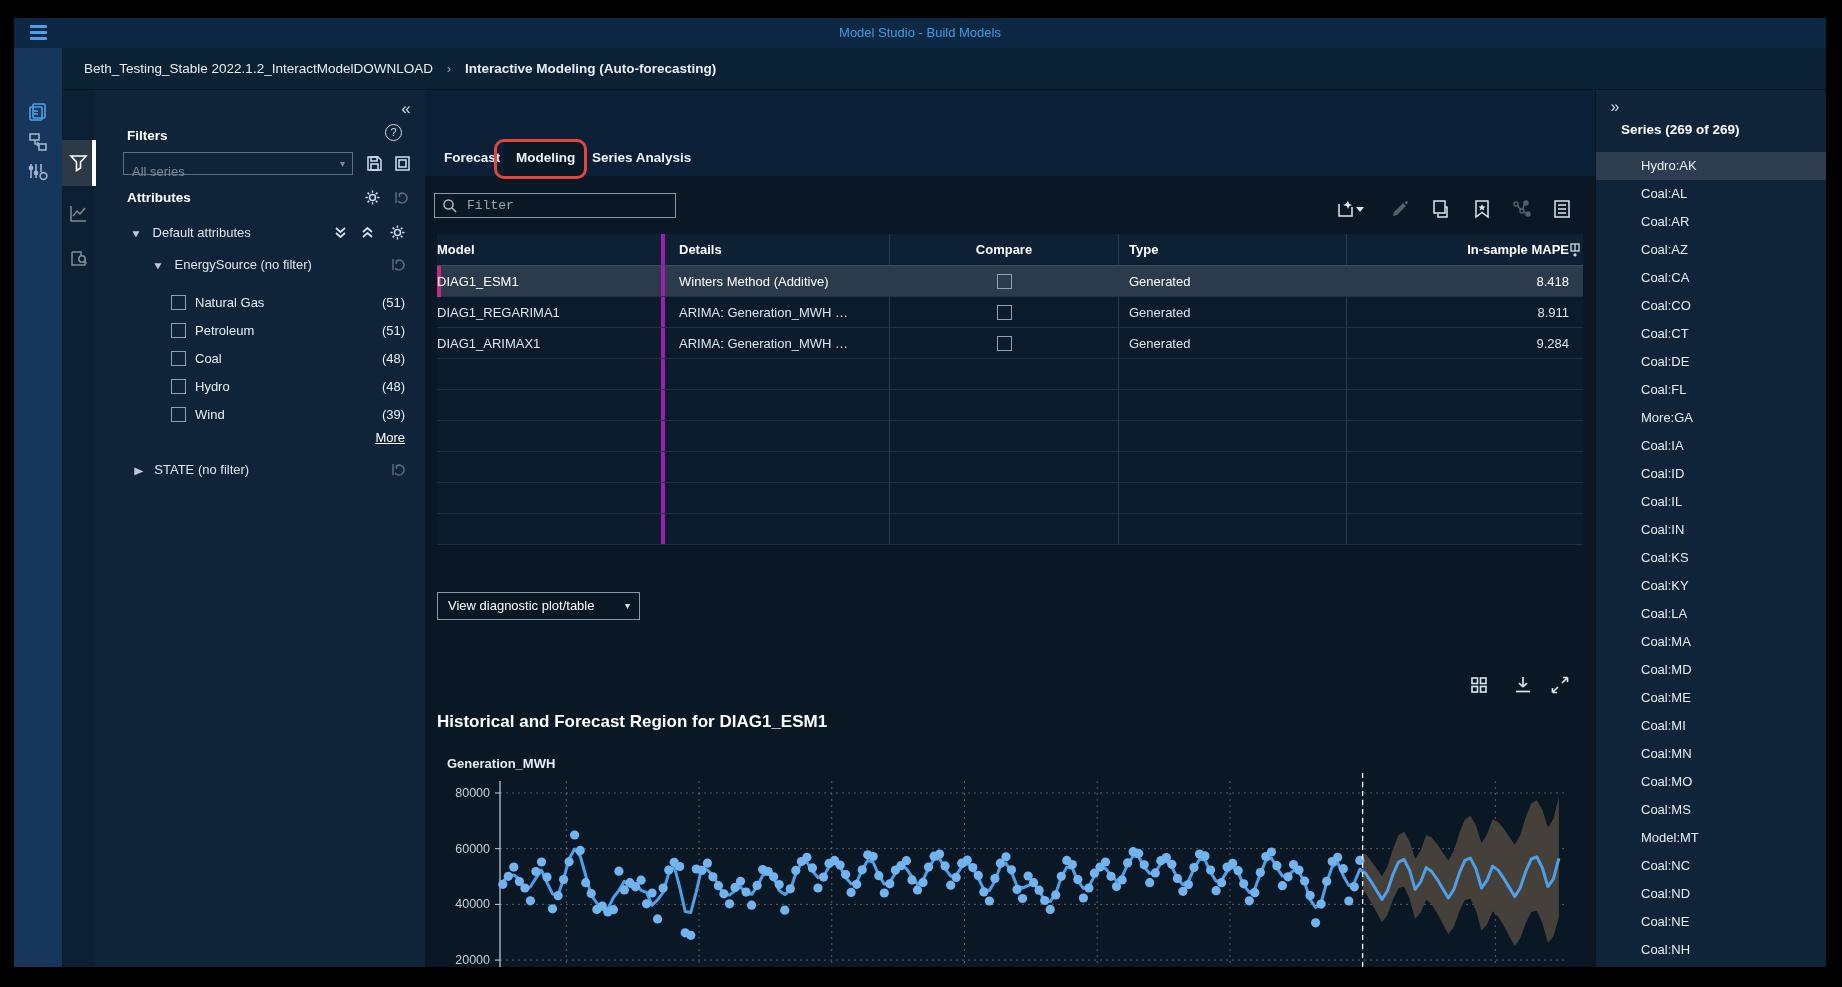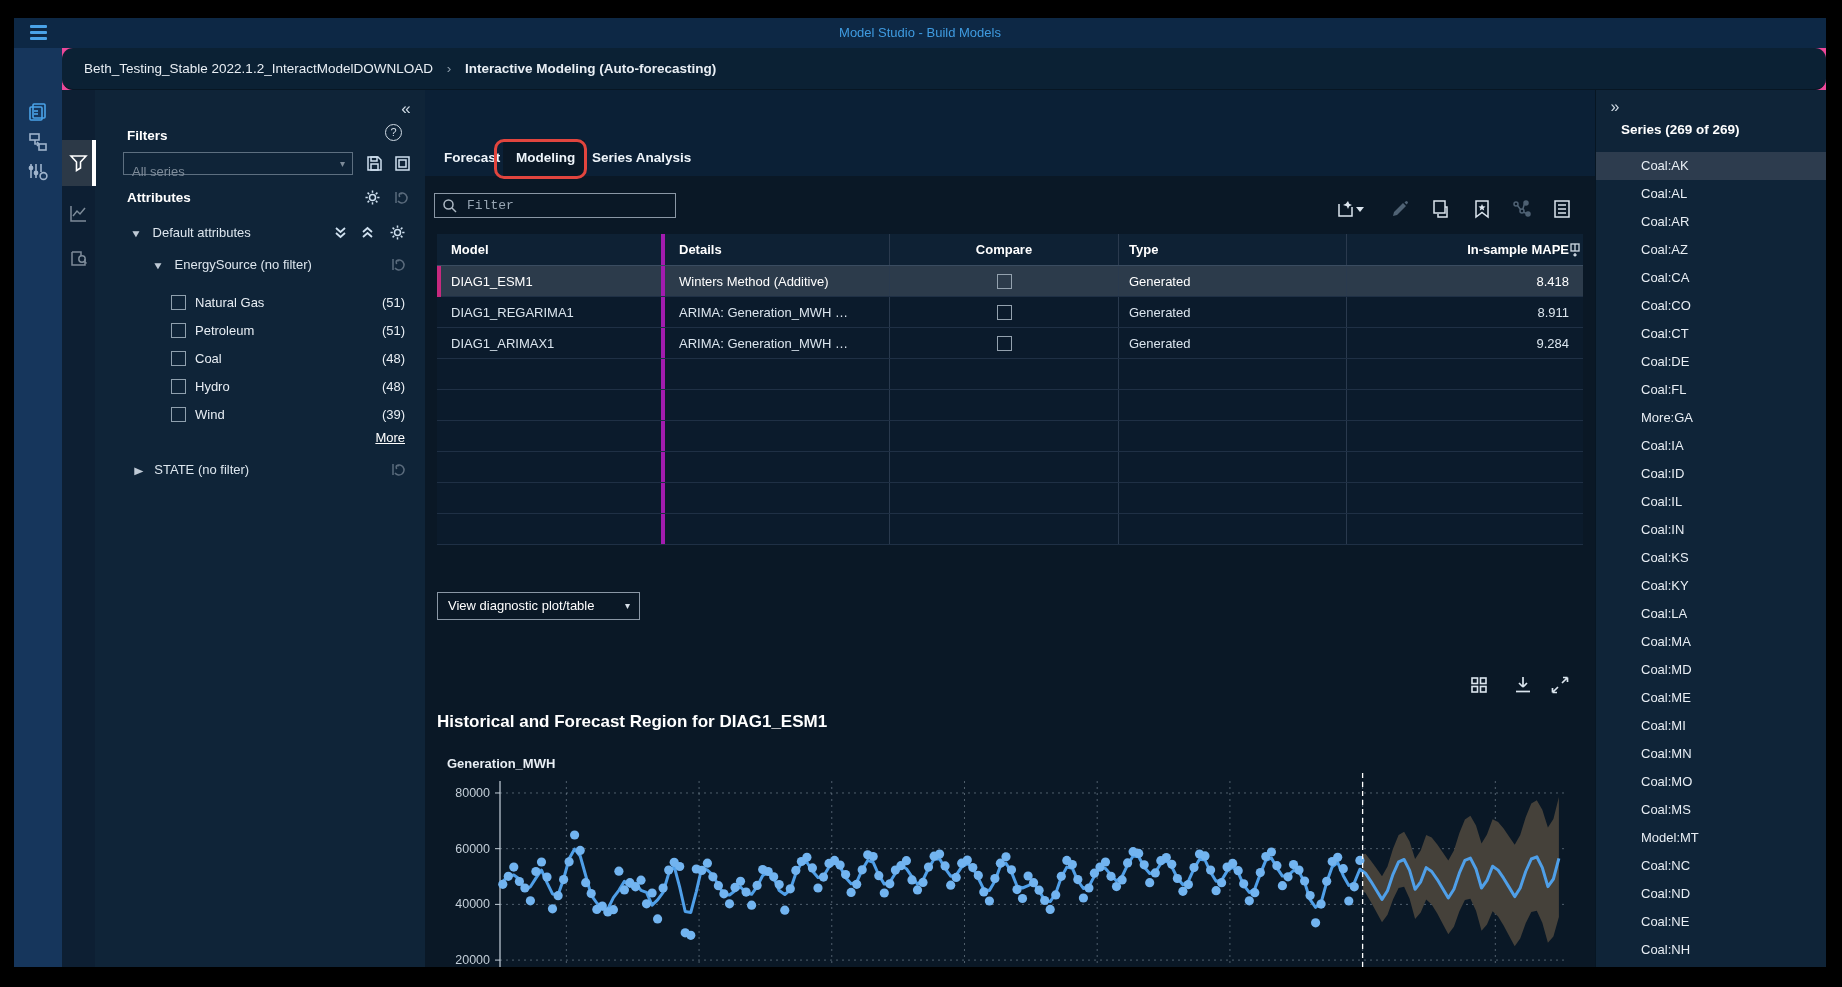--- a/index.html
+++ b/index.html
@@ -18,21 +18,21 @@
   .left-rail{position:absolute;left:0;top:30px;width:48px;height:919px;background:#16365c;}
   .rail-icon{position:absolute;left:13px;width:22px;height:22px;color:#9fb4cc;cursor:pointer;}
   .rail-icon.active{color:#4aa3e8;}
   .tool-rail{position:absolute;left:48px;top:72px;width:33px;height:877px;background:#0d1f33;}
   .tool-icon{position:absolute;left:6px;width:21px;height:21px;color:#7d8b99;cursor:pointer;}
   .tool-icon.active{color:#ffffff;}
   .tool-active-bg{position:absolute;left:0;top:50px;width:33px;height:46px;background:#2c3947;}
   .tool-indicator{position:absolute;left:78px;top:122px;width:4px;height:46px;background:#ffffff;z-index:5;}
 
   
-  .breadcrumb-bar{position:absolute;left:48px;top:30px;width:1764px;height:42px;background:#0b2134;border-bottom:1px solid #071623;border-radius:11px;}
+  .breadcrumb-bar{position:absolute;left:48px;top:30px;width:1764px;height:42px;background:#0b2134;border-bottom:1px solid #071623;}
   .breadcrumb-bar .crumbs{position:absolute;left:22px;top:0;height:42px;line-height:42px;color:#e8eef4;font-size:13.5px;white-space:nowrap;}
   .crumb-sep{color:#8fa0ae;margin:0 10px;}
   .crumb-current{font-weight:bold;}
 
   
   .filters-panel{position:absolute;left:81px;top:72px;width:330px;height:877px;background:#0f2438;color:#dde6ee;font-size:13px;}
   .fp-collapse{position:absolute;left:300px;top:8px;width:22px;height:22px;color:#cfdae4;font-size:17px;text-align:center;line-height:22px;cursor:pointer;}
   .fp-title{position:absolute;left:32px;top:38px;font-weight:bold;font-size:13.5px;color:#fff;}
   .fp-help{position:absolute;left:290px;top:34px;width:17px;height:17px;border:1.4px solid #cfdae4;border-radius:50%;color:#cfdae4;font-size:11px;line-height:15px;text-align:center;cursor:pointer;}
   .fp-select{position:absolute;left:28px;top:62px;width:230px;height:23px;border:1px solid #5d6f80;color:#7d8b99;padding:8px 8px;line-height:21px;cursor:pointer;}
@@ -70,21 +70,21 @@
   .tb-icon.dim{color:#4f6274;}
 
   
   .mtable{position:absolute;left:12px;top:58px;width:1146px;}
   .thead{position:relative;height:32px;background:#0e2134;border-bottom:1px solid #3a4c60;color:#ffffff;font-weight:bold;font-size:13px;}
   .trow{position:relative;height:31px;border-bottom:1px solid #1f3045;color:#dbe5ee;font-size:13px;background:#0b1b2c;}
   .trow.selected{background:#2c3b4b;color:#fff;}
   .trow.selected .selbar{position:absolute;left:0;top:0;width:4px;height:31px;background:#c7297e;}
   .tcell{position:absolute;top:0;height:100%;line-height:31px;white-space:nowrap;overflow:hidden;}
   .thead .tcell{line-height:32px;}
-  .c0{left:0;width:224px;padding-left:14px;}
+  .c0{left:0;width:224px;}
   .c1{left:224px;width:228px;padding-left:14px;border-left:4px solid #a21caf;}
   .c2{left:452px;width:229px;text-align:center;border-left:1px solid #2a3a4e;}
   .c3{left:681px;width:228px;padding-left:10px;border-left:1px solid #2a3a4e;}
   .c4{left:909px;width:237px;padding-right:14px;text-align:right;border-left:1px solid #2a3a4e;}
   .row-cb{display:inline-block;width:15px;height:15px;border:1px solid #93a1ae;vertical-align:middle;margin-top:-3px;cursor:pointer;background:transparent;}
   .hdr-mini-icon{position:absolute;right:2px;top:9px;width:12px;height:14px;color:#cfdae4;cursor:pointer;}
 
   
   .view-btn{position:absolute;left:12px;top:416px;width:203px;height:28px;border:1px solid #8a97a5;color:#fff;font-size:13px;line-height:26px;padding-left:10px;cursor:pointer;background:#0a1826;}
   .view-btn .caret{float:right;margin-right:9px;font-size:10px;color:#d7e0e8;}
@@ -666,21 +666,21 @@
             <line x1="932.616822429909" y1="23" x2="932.616822429909" y2="219" stroke="#ffffff" stroke-width="1.3" stroke-dasharray="5 4"></line>
           </svg>
 
     </div>
   </div>
 
   <div class="series-panel">
     <div class="sp-collapse">»</div>
     <div class="sp-title">Series (269 of 269)</div>
     <div class="sp-list" id="series-list">
-          <div class="sp-item selected">Coal:AK</div>
+          <div class="sp-item selected">Hydro:AK</div>
           <div class="sp-item">Coal:AL</div>
           <div class="sp-item">Coal:AR</div>
           <div class="sp-item">Coal:AZ</div>
           <div class="sp-item">Coal:CA</div>
           <div class="sp-item">Coal:CO</div>
           <div class="sp-item">Coal:CT</div>
           <div class="sp-item">Coal:DE</div>
           <div class="sp-item">Coal:FL</div>
           <div class="sp-item">More:GA</div>
           <div class="sp-item">Coal:IA</div>

